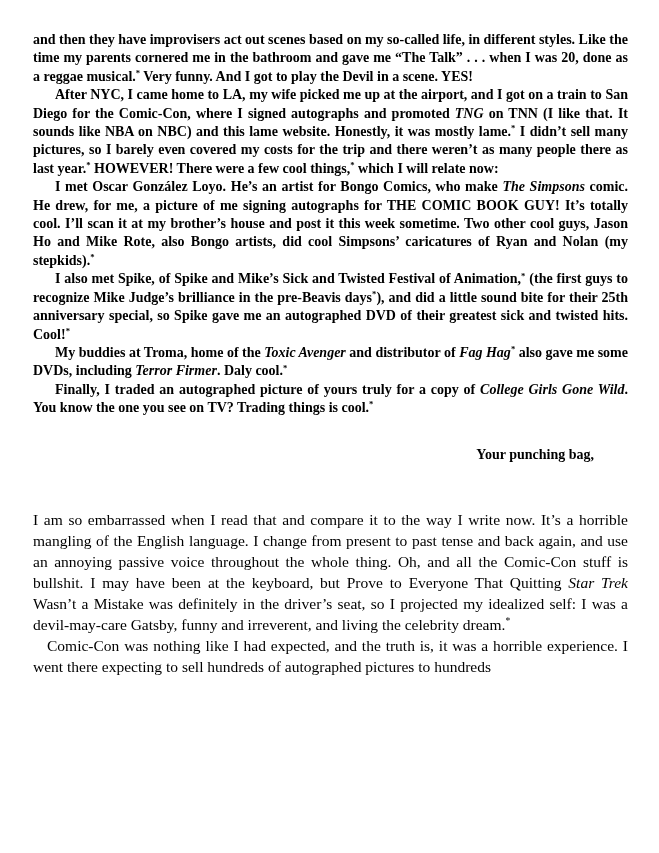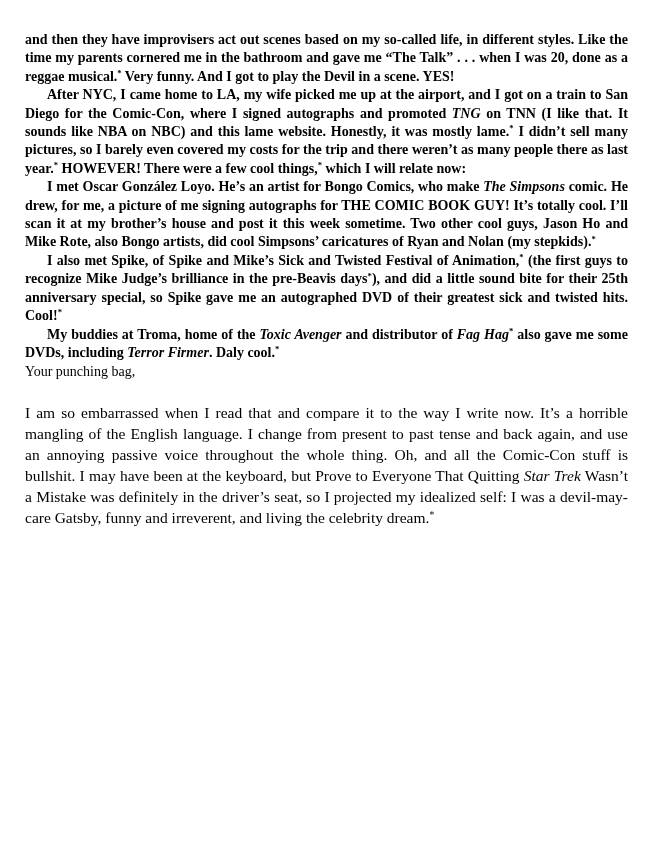--- a/index.html
+++ b/index.html
@@ -7,21 +7,21 @@
     padding: 0;
     background: #ffffff;
   }
   .page {
     position: relative;
     width: 659px;
     height: 853px;
     box-sizing: border-box;
     background: #ffffff;
     color: #000000;
-    padding: 31px 31px 0 25px;
+    padding: 31px 31px 0 33px;
     overflow: hidden;
     font-family: "Liberation Serif", "DejaVu Serif", serif;
   }
   
   .excerpt {
     font-weight: bold;
     font-size: 14px;
     line-height: 18.4px;
     text-align: justify;
   }
@@ -36,32 +36,33 @@
   
   sup.fn {
     font-size: 0.62em;
     line-height: 0;
     vertical-align: baseline;
     position: relative;
     top: -0.55em;
   }
   
   .signature {
-    text-align: left;
+    margin-top: 27px;
+    text-align: right;
     padding-right: 34px;
-    font-weight: normal;
+    font-weight: bold;
     font-size: 14px;
     line-height: 19px;
   }
   .signature .sig-name {
     font-style: italic;
   }
   
   .narrative {
-    margin-top: 21px;
+    margin-top: 45px;
     font-weight: normal;
     font-size: 15.5px;
     line-height: 21px;
     text-align: justify;
   }
   .narrative p.indent {
     text-indent: 14px;
   }
   em {
   }
@@ -70,23 +71,25 @@
 <body>
 
 <div class="page">
 
   <div class="excerpt">
       <p class=""><span>and then they have improvisers act out scenes based on my so-called life, in different styles. Like the time my parents cornered me in the bathroom and gave me “The Talk” . . . when I was 20, done as a reggae musical.</span><sup class="fn">*</sup><span> Very funny. And I got to play the Devil in a scene. YES!</span></p>
       <p class="indent"><span>After NYC, I came home to LA, my wife picked me up at the airport, and I got on a train to San Diego for the Comic-Con, where I signed autographs and promoted </span><em>TNG</em><span> on TNN (I like that. It sounds like NBA on NBC) and this lame website. Honestly, it was mostly lame.</span><sup class="fn">*</sup><span> I didn’t sell many pictures, so I barely even covered my costs for the trip and there weren’t as many people there as last year.</span><sup class="fn">*</sup><span> HOWEVER! There were a few cool things,</span><sup class="fn">*</sup><span> which I will relate now:</span></p>
       <p class="indent"><span>I met Oscar González Loyo. He’s an artist for Bongo Comics, who make </span><em>The Simpsons</em><span> comic. He drew, for me, a picture of me signing autographs for THE COMIC BOOK GUY! It’s totally cool. I’ll scan it at my brother’s house and post it this week sometime. Two other cool guys, Jason Ho and Mike Rote, also Bongo artists, did cool Simpsons’ caricatures of Ryan and Nolan (my stepkids).</span><sup class="fn">*</sup></p>
       <p class="indent"><span>I also met Spike, of Spike and Mike’s Sick and Twisted Festival of Animation,</span><sup class="fn">*</sup><span> (the first guys to recognize Mike Judge’s brilliance in the pre-Beavis days</span><sup class="fn">*</sup><span>), and did a little sound bite for their 25th anniversary special, so Spike gave me an autographed DVD of their greatest sick and twisted hits. Cool!</span><sup class="fn">*</sup></p>
       <p class="indent"><span>My buddies at Troma, home of the </span><em>Toxic Avenger</em><span> and distributor of </span><em>Fag Hag</em><sup class="fn">*</sup><span> also gave me some DVDs, including </span><em>Terror Firmer</em><span>. Daly cool.</span><sup class="fn">*</sup></p>
+      <p class="indent"><span>Finally, I traded an autographed picture of yours truly for a copy of </span><em>College Girls Gone Wild</em><span>. You know the one you see on TV? Trading things is cool.</span><sup class="fn">*</sup></p>
     </div>
 
   <div class="signature">
     <div>Your punching bag,</div>
   </div>
 
   <div class="narrative">
       <p class=""><span>I am so embarrassed when I read that and compare it to the way I write now. It’s a horrible mangling of the English language. I change from present to past tense and back again, and use an annoying passive voice throughout the whole thing. Oh, and all the Comic-Con stuff is bullshit. I may have been at the keyboard, but Prove to Everyone That Quitting </span><em>Star Trek</em><span> Wasn’t a Mistake was definitely in the driver’s seat, so I projected my idealized self: I was a devil-may-care Gatsby, funny and irreverent, and living the celebrity dream.</span><sup class="fn">*</sup></p>
+      <p class="indent"><span>Comic-Con was nothing like I had expected, and the truth is, it was a horrible experience. I went there expecting to sell hundreds of autographed pictures to hundreds</span></p>
     </div>
 
 </div>
 
 </body></html>

